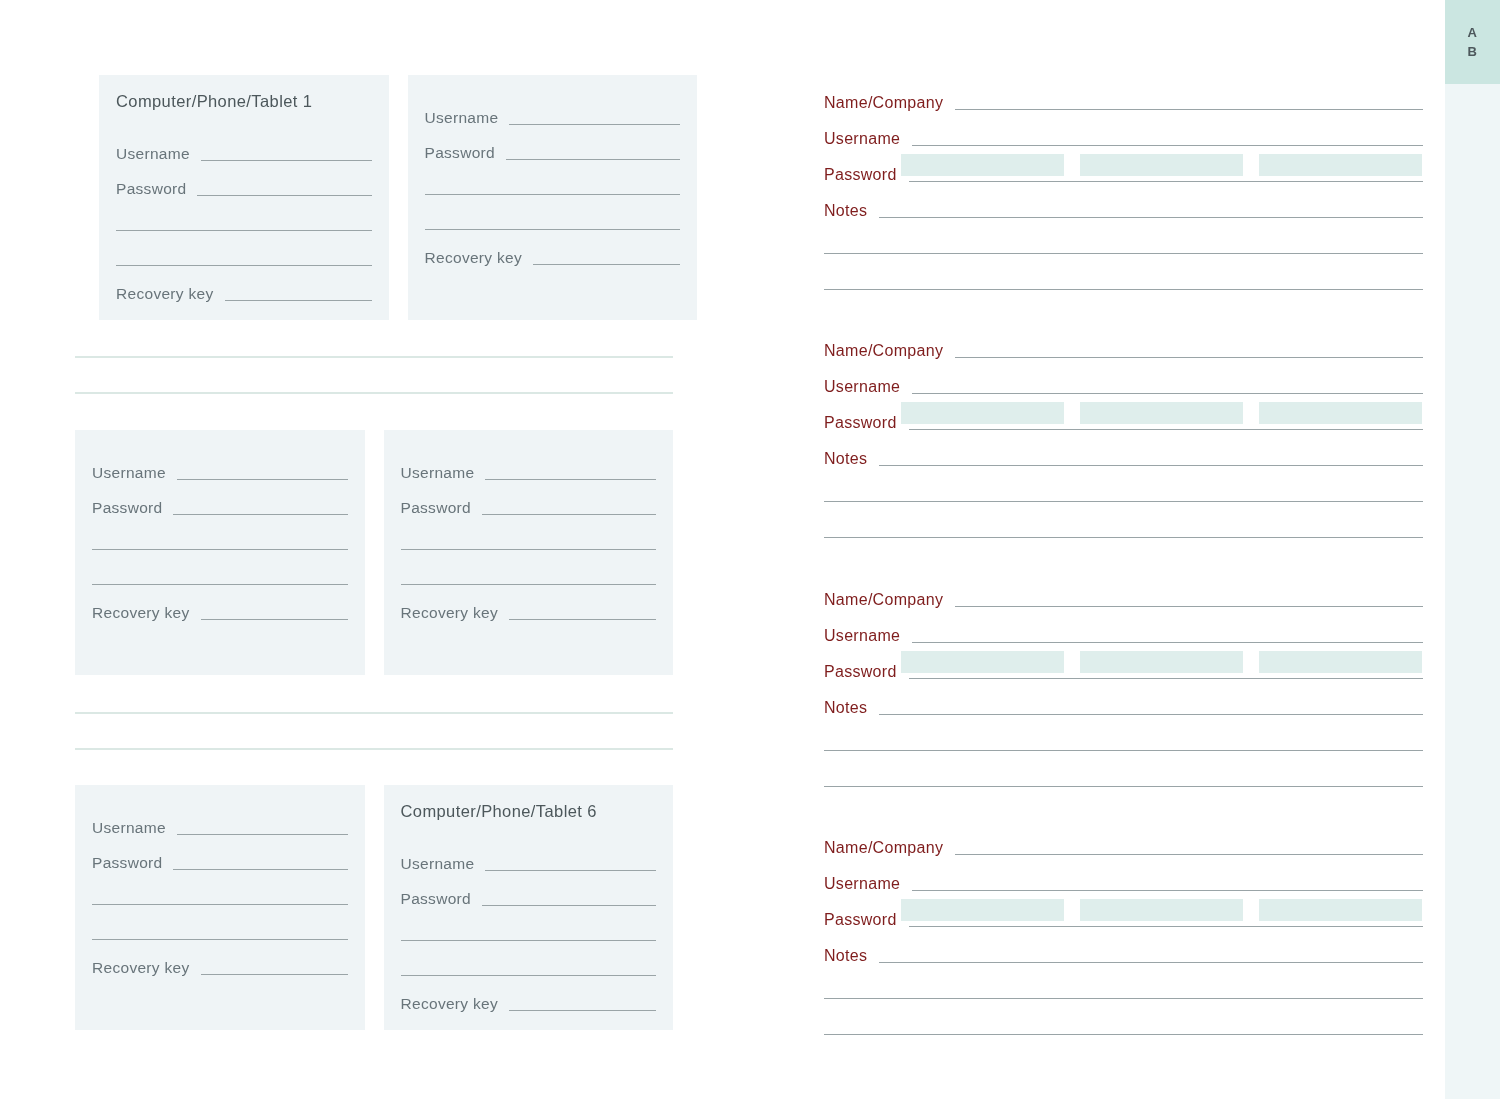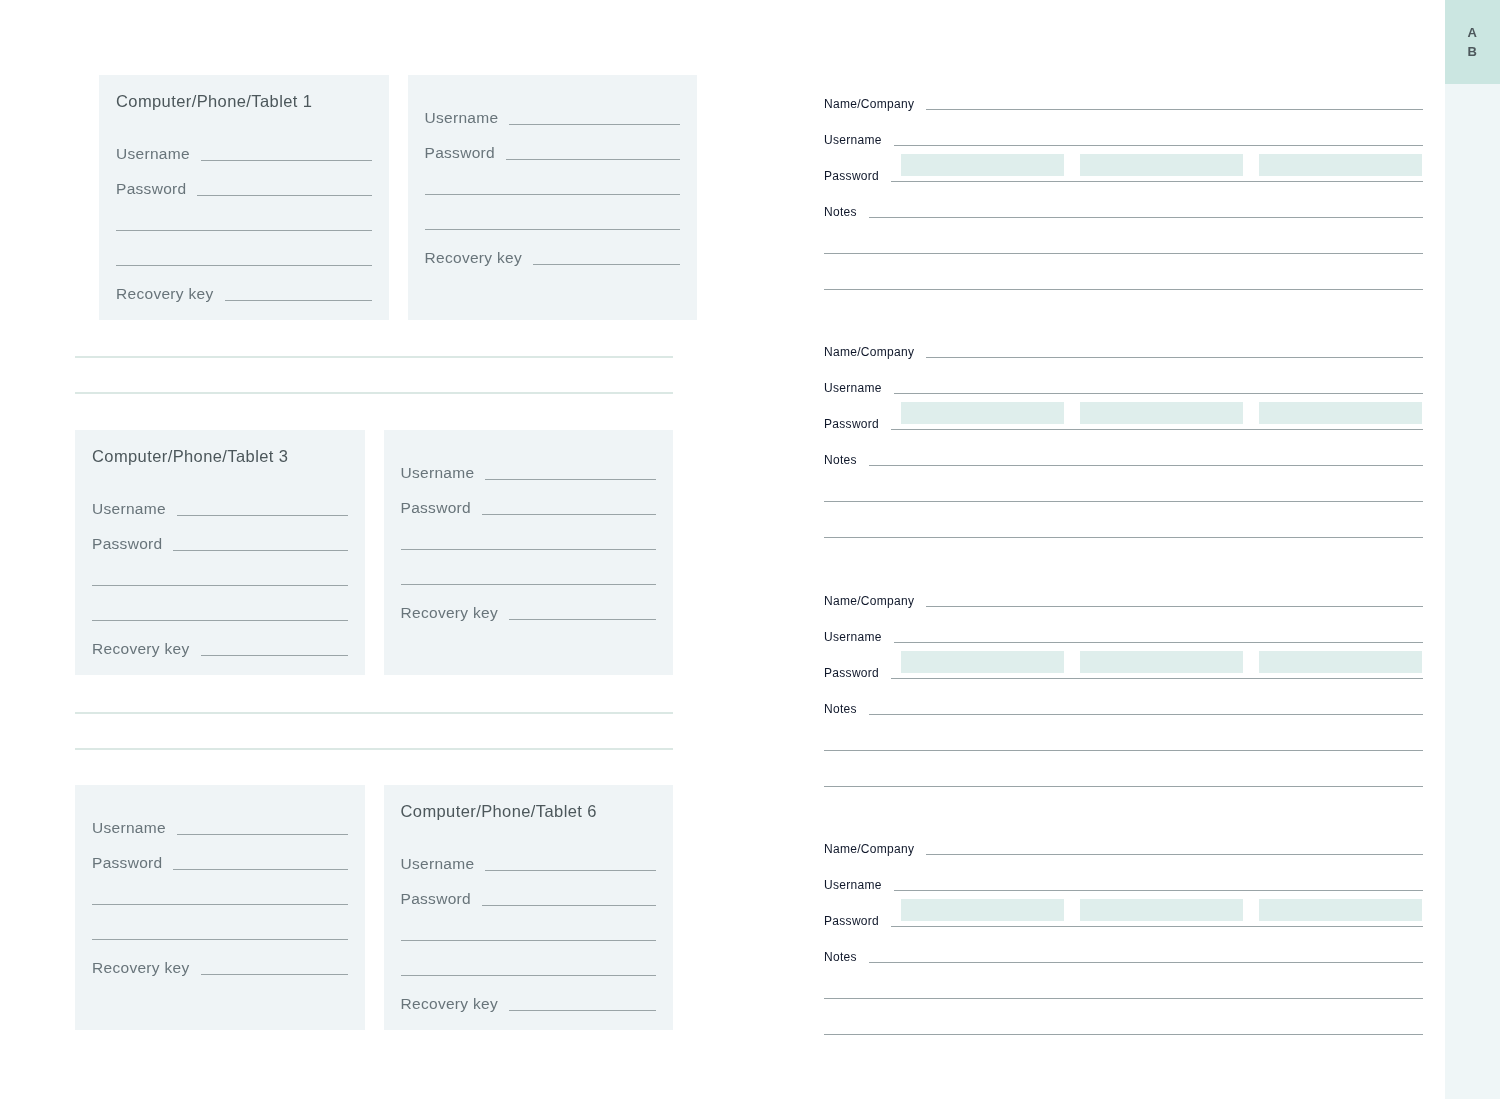--- a/index.html
+++ b/index.html
@@ -27,21 +27,21 @@
   .frow.full .wline, .srow.full .wline { margin-left:0; }
 
   
   .divider { position:absolute; left:75px; width:598px; height:0; border-top:2px solid #dbe8e4; }
   .div-1 { top:356px; } .div-2 { top:392px; } .div-3 { top:712px; } .div-4 { top:748px; }
 
   
   .section { position:absolute; left:824px; width:599px; }
   .sec-1 { top:76px; } .sec-2 { top:324px; } .sec-3 { top:573px; } .sec-4 { top:821px; }
   .srow { display:flex; align-items:flex-end; height:36px; position:relative; }
-  .slabel { font-size:12px; color:#0f172a; letter-spacing:.3px; line-height:1.15; white-space:nowrap; }
+  .slabel { font-size:16px; color:#7f1d1d; letter-spacing:.3px; line-height:1.15; white-space:nowrap; }
   .srow .wline { margin-left:12px; }
   .pw-boxes { position:absolute; left:77px; right:1px; bottom:8px; height:22px; display:flex; gap:16px; }
   .pw-box { flex:1 1 0; background:#dfeeec; }
 </style>
 </head>
 <body>
 
 <div class="page">
 
   <div class="side-strip"></div>
@@ -92,21 +92,20 @@
           <span class="wline"></span>
         </div>
     </div>
   </div>
 
   <div class="divider div-1"></div>
   <div class="divider div-2"></div>
 
   <div class="card-row row-2">
     <div class="card">
-      <div class="card-title">Computer/Phone/Tablet 3</div>
       <div class="frow">
           <span class="flabel">Username</span>
           <span class="wline"></span>
         </div>
       <div class="frow">
           <span class="flabel">Password</span>
           <span class="wline"></span>
         </div>
       <div class="frow full">
           <span class="wline"></span>

